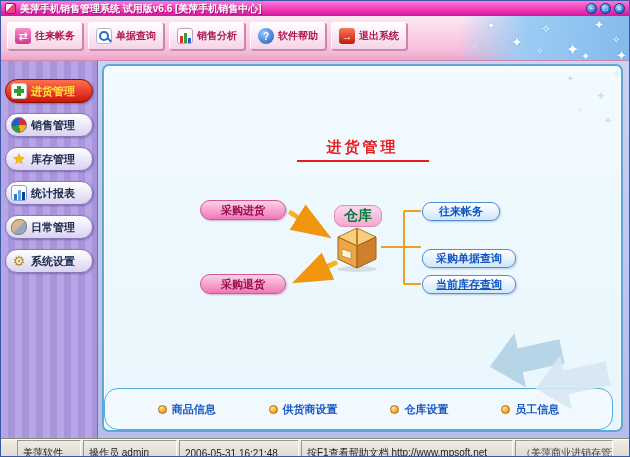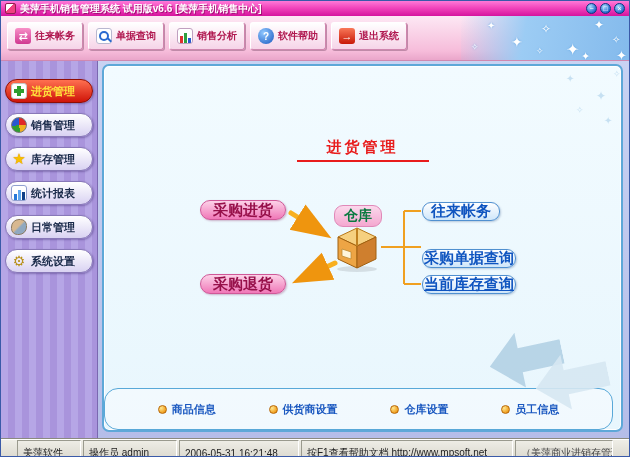--- a/index.html
+++ b/index.html
@@ -92,21 +92,21 @@
     background:linear-gradient(180deg,#f2fbff,#e8f6fd);
     box-shadow:inset 0 0 0 1px #ffffff;z-index:1;
   }
   .page-heading{position:absolute;left:0;top:70px;width:100%;text-align:center;}
   .page-heading span{
     display:inline-block;padding:2px 30px 3px;border-bottom:2px solid #e81c1c;
     color:#e81c1c;font-size:15px;font-weight:bold;letter-spacing:3px;
   }
   .flow-svg{position:absolute;left:0;top:0;width:517px;height:364px;pointer-events:none;}
   .pill{position:absolute;display:flex;align-items:center;justify-content:center;
-    font-size:15px;font-weight:bold;cursor:pointer;box-sizing:border-box;white-space:nowrap;
+    font-size:11px;font-weight:bold;cursor:pointer;box-sizing:border-box;white-space:nowrap;
     font-family:inherit;z-index:2;}
   .pill-pink{width:86px;height:20px;border-radius:10px;
     background:linear-gradient(180deg,#fcd2e8,#f078b8);
     border:1px solid #d05898;color:#97104a;box-shadow:1px 1px 2px rgba(120,20,80,.3);}
   .pill-blue{height:19px;border-radius:9px;
     background:linear-gradient(180deg,#ffffff,#cfe6fa);
     border:1px solid #5090d0;color:#1055c0;box-shadow:1px 1px 2px rgba(20,60,120,.25);}
   #btn-purchase-in{left:96px;top:134px;}
   #btn-purchase-return{left:96px;top:208px;}
   #btn-accounts{left:318px;top:136px;width:78px;}

